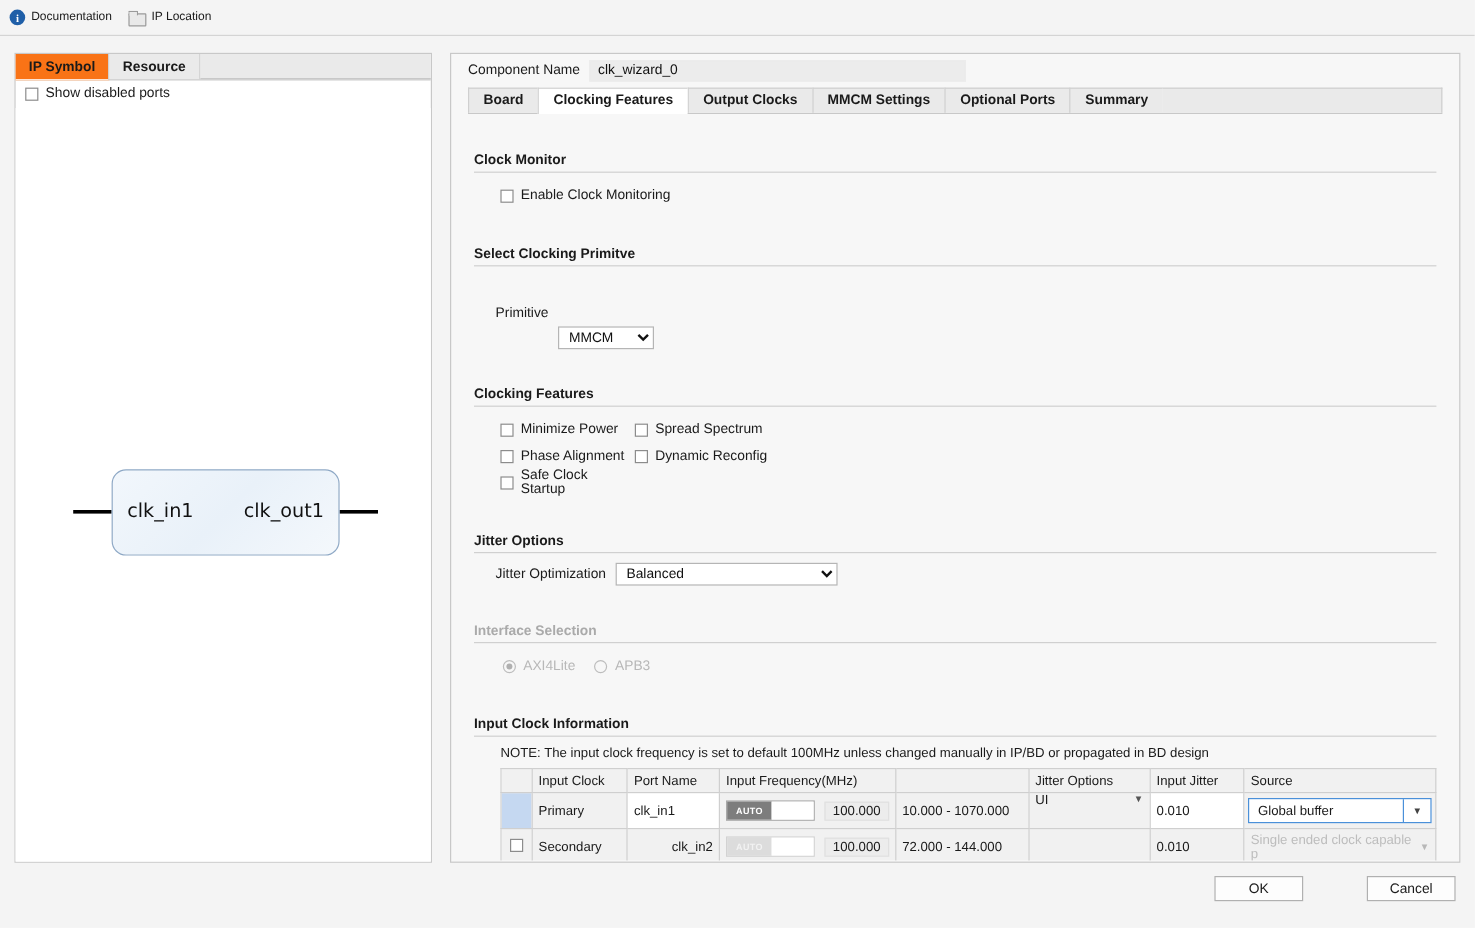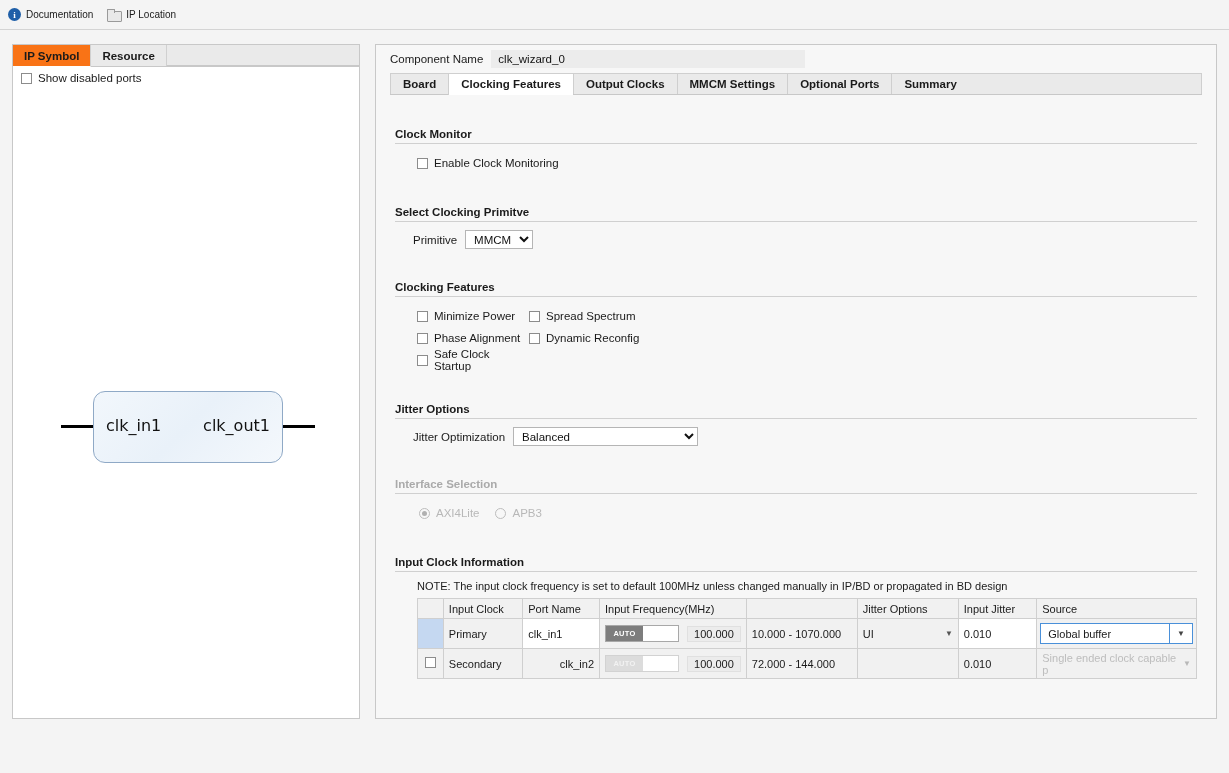--- a/index.html
+++ b/index.html
@@ -235,21 +235,21 @@
   select.vselect {
     font-family: "Liberation Sans", sans-serif;
     font-size: 11.5px;
     border: 1px solid #b5b5b5;
     background: #fff;
     height: 19px;
     padding: 0 2px 0 4px;
     color: #111;
     box-sizing: border-box;
   }
-  #primitive-select { width: 68px; }
+  #primitive-select { width: 80px; margin-top: 42px; }
   #jitter-opt-select { width: 185px; }
 
   .radio {
     width: 11px; height: 11px; border-radius: 50%;
     border: 1px solid #bdbdbd; background: #f7f7f7;
     display: inline-flex; align-items: center; justify-content: center;
     box-sizing: border-box; flex: none;
   }
   .radio.checked:after {
     content: ""; width: 5px; height: 5px; border-radius: 50%;
@@ -319,21 +319,21 @@
   .freq-val {
     background: #ececec;
     border: 1px solid #e0e0e0;
     padding: 1px 6px;
     font-size: 11px;
     min-width: 52px;
     box-sizing: border-box;
     text-align: left;
   }
   .mini-dd {
-    display: flex; align-items: center; justify-content: space-between;
+    display: flex; align-items: flex-start; justify-content: space-between;
     height: 100%;
   }
   .caret {
     font-size: 8px; color: #555; padding-left: 6px;
   }
   .caret.dim { color: #b8b8b8; }
   .src-box {
     display: flex; align-items: stretch;
     border: 1.5px solid #4a90d9;
     height: 21px;
@@ -610,14 +610,18 @@
                 </div>
               </td>
             </tr>
           </tbody>
         </table>
       </div>
 
     </div>
   </div>
 
+  <div id="footer">
+    <div class="btn" id="ok-btn">OK</div>
+    <div class="btn" id="cancel-btn">Cancel</div>
+  </div>
 
 </div>
 
 </body></html>

